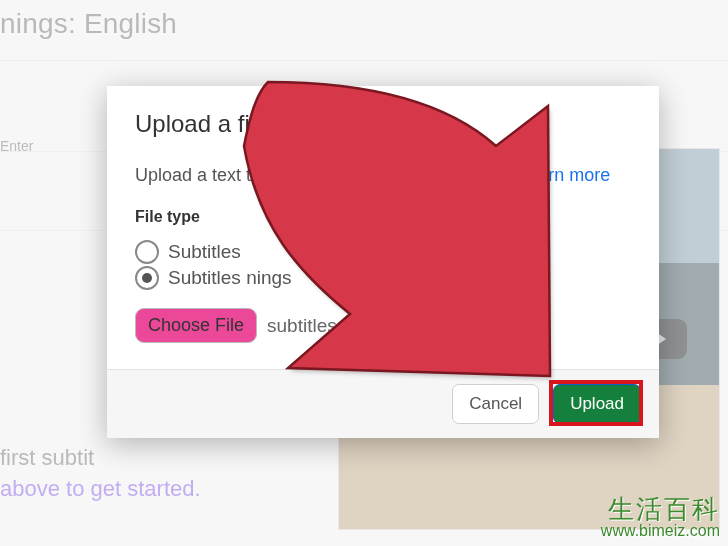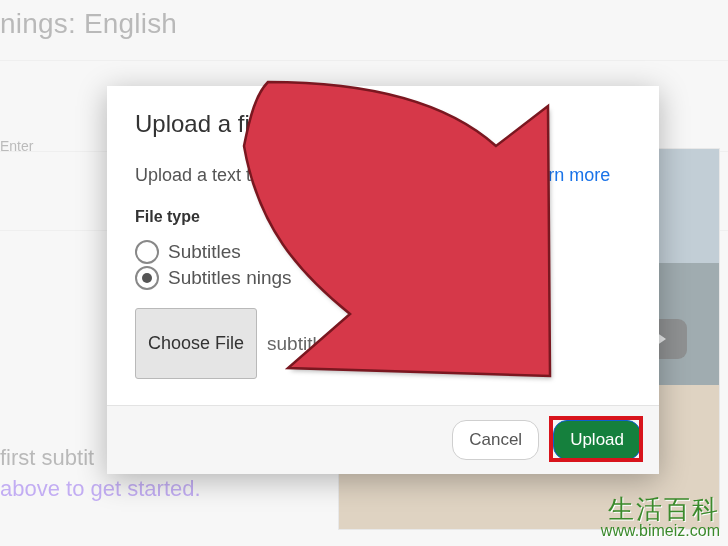--- a/index.html
+++ b/index.html
@@ -19,24 +19,24 @@
   .dlg-title{font-size:24px;color:#333;margin:0 0 24px 0;font-weight:400}
   .dlg-desc{font-size:18px;color:#555;margin:0 0 20px 0;line-height:1.45}
   .dlg-desc a{color:#1a73e8;text-decoration:none;cursor:pointer}
   .ft-label{font-size:16px;color:#333;font-weight:700;margin:0 0 14px 0}
   .radio-row{display:flex;align-items:center;margin:2px 0 2px 0}
   .radio-circle{width:20px;height:20px;border:2px solid #888;border-radius:50%;margin-right:9px;display:flex;align-items:center;justify-content:center;flex:none}
   .radio-dot{width:10px;height:10px;border-radius:50%;background:#555}
   .radio-label{font-size:19px;color:#555}
   .radio-group{margin-bottom:18px}
   .choose-row{display:flex;align-items:center;gap:10px}
-  .choose-btn{font-size:18px;color:#333;background:#e5e5e5;border:1px solid #b9b9b9;border-radius:3px;padding:24px 12px;cursor:pointer}
+  .choose-btn{font-size:18px;color:#333;background:#ec4899;border:1px solid #b9b9b9;border-radius:9px;padding:6px 12px;cursor:pointer}
   .chosen-name{font-size:19px;color:#666}
   .dialog-footer{display:flex;justify-content:flex-end;gap:14px;padding:14px 18px;background:#f6f6f6;border-top:1px solid #e3e3e3}
-  .btn{font-size:17px;border-radius:14px;padding:9px 16px;cursor:pointer}
+  .btn{font-size:17px;border-radius:7px;padding:9px 16px;cursor:pointer}
   .btn-cancel{background:#fff;color:#555;border:1px solid #cfcfcf}
   .btn-upload{background:#15803d;color:#fff;border:1px solid #0f5dd0;font-weight:400}
   .upload-highlight{position:absolute;right:16px;bottom:12px;width:94px;height:46px;border:4px solid #d8141c;box-sizing:border-box;pointer-events:none}
   .big-arrow{position:absolute;left:228px;top:76px;width:330px;height:330px;pointer-events:none}
   .watermark{position:absolute;right:8px;bottom:6px;text-align:right;line-height:1.05}
   .wm1{font-size:26px;font-weight:400;color:#3b8a2c;letter-spacing:2px;text-shadow:1px 1px 0 #fff}
   .wm2{font-size:16px;font-weight:400;color:#3b8a2c;text-shadow:1px 1px 0 #fff}
 </style>
 </head>
 <body>

